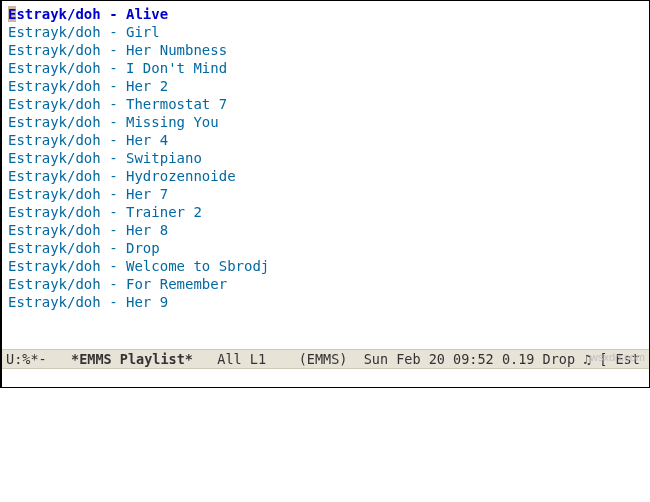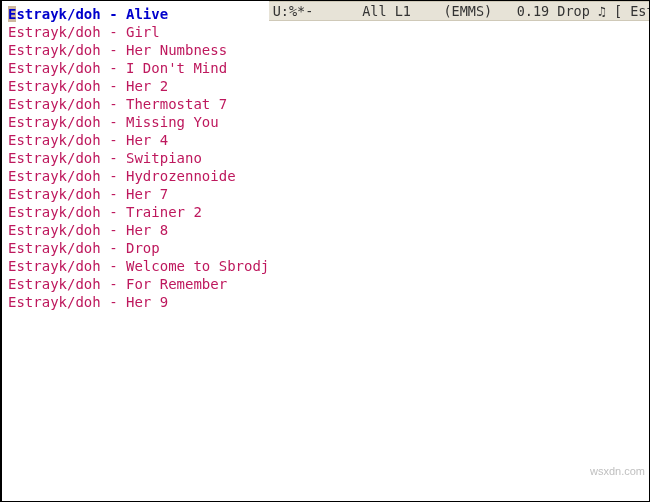--- a/index.html
+++ b/index.html
@@ -6,37 +6,37 @@
   html, body {
     width: 650px;
     height: 502px;
     font-family: "DejaVu Sans Mono", "Liberation Mono", "Courier New", monospace;
     font-size: 14px;
     background: #ffffff;
     overflow: hidden;
   }
   .outer {
     width: 650px;
-    height: 502px;
+    height: 388px;
     border: 1px solid #000;
     border-left-width: 2px;
     background: #ffffff;
     position: relative;
     display: flex;
-    flex-direction: row;
+    flex-direction: column;
   }
   .buffer {
     flex: 1 1 auto;
     padding: 4px 6px 0 6px;
     overflow: hidden;
     line-height: 18px;
     white-space: pre;
   }
   .track {
-    color: #be185d;
+    color: #0369a1;
     cursor: pointer;
   }
   .track.current {
     font-weight: bold;
     color: #0000cc;
   }
   .cursor-letter {
     background: #cdb79e;
     color: #0000cc;
   }
@@ -73,25 +73,27 @@
 </head>
 <body>
 
 <div class="outer">
 
   <div class="buffer" id="buffer"><div class="track current"><span class="cursor-letter">E</span><span>strayk/doh - Alive</span></div><div class="track">Estrayk/doh - Girl</div><div class="track">Estrayk/doh - Her Numbness</div><div class="track">Estrayk/doh - I Don't Mind</div><div class="track">Estrayk/doh - Her 2</div><div class="track">Estrayk/doh - Thermostat 7</div><div class="track">Estrayk/doh - Missing You</div><div class="track">Estrayk/doh - Her 4</div><div class="track">Estrayk/doh - Switpiano</div><div class="track">Estrayk/doh - Hydrozennoide</div><div class="track">Estrayk/doh - Her 7</div><div class="track">Estrayk/doh - Trainer 2</div><div class="track">Estrayk/doh - Her 8</div><div class="track">Estrayk/doh - Drop</div><div class="track">Estrayk/doh - Welcome to Sbrodj</div><div class="track">Estrayk/doh - For Remember</div><div class="track">Estrayk/doh - Her 9</div></div>
 
   <div class="modeline">
     <span>U:%*-</span>
     <span class="spacer">   </span>
+    <span class="buf-name">*EMMS Playlist*</span>
     <span class="spacer">   </span>
     <span>All L1</span>
     <span class="spacer">    </span>
     <span>(EMMS)</span>
     <span class="spacer">  </span>
+    <span>Sun Feb 20 09:52</span>
     <span class="spacer"> </span>
     <span>0.19</span>
     <span class="spacer"> </span>
     <span>Drop</span>
     <span class="spacer"> </span>
     <span class="note">♫</span>
     <span class="spacer"> </span>
     <span>[</span>
     <span class="spacer"> </span>
     <span>Est</span>

